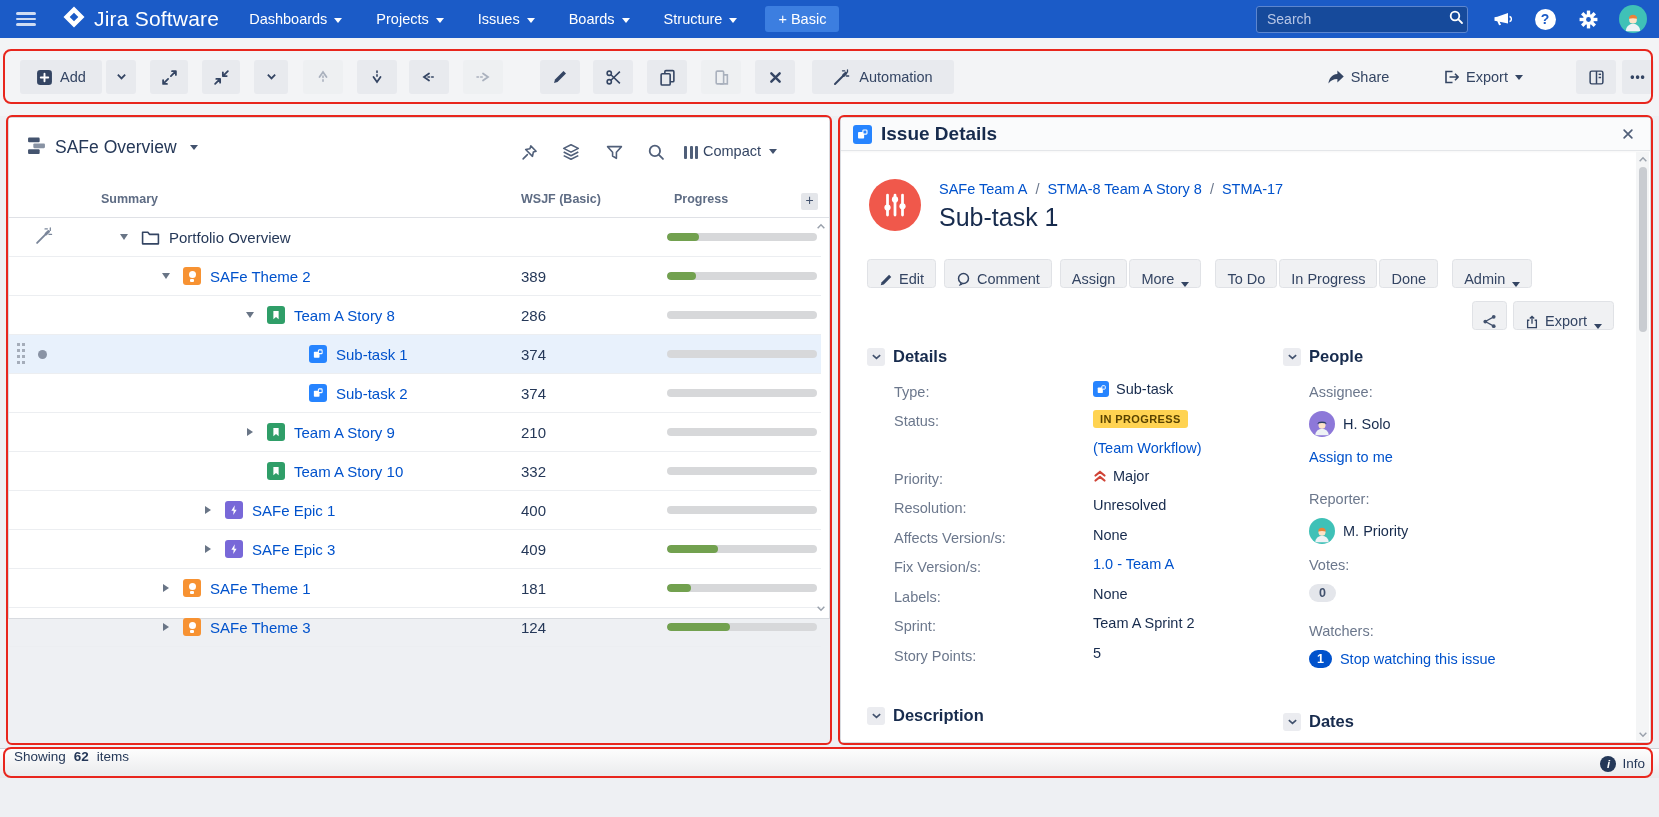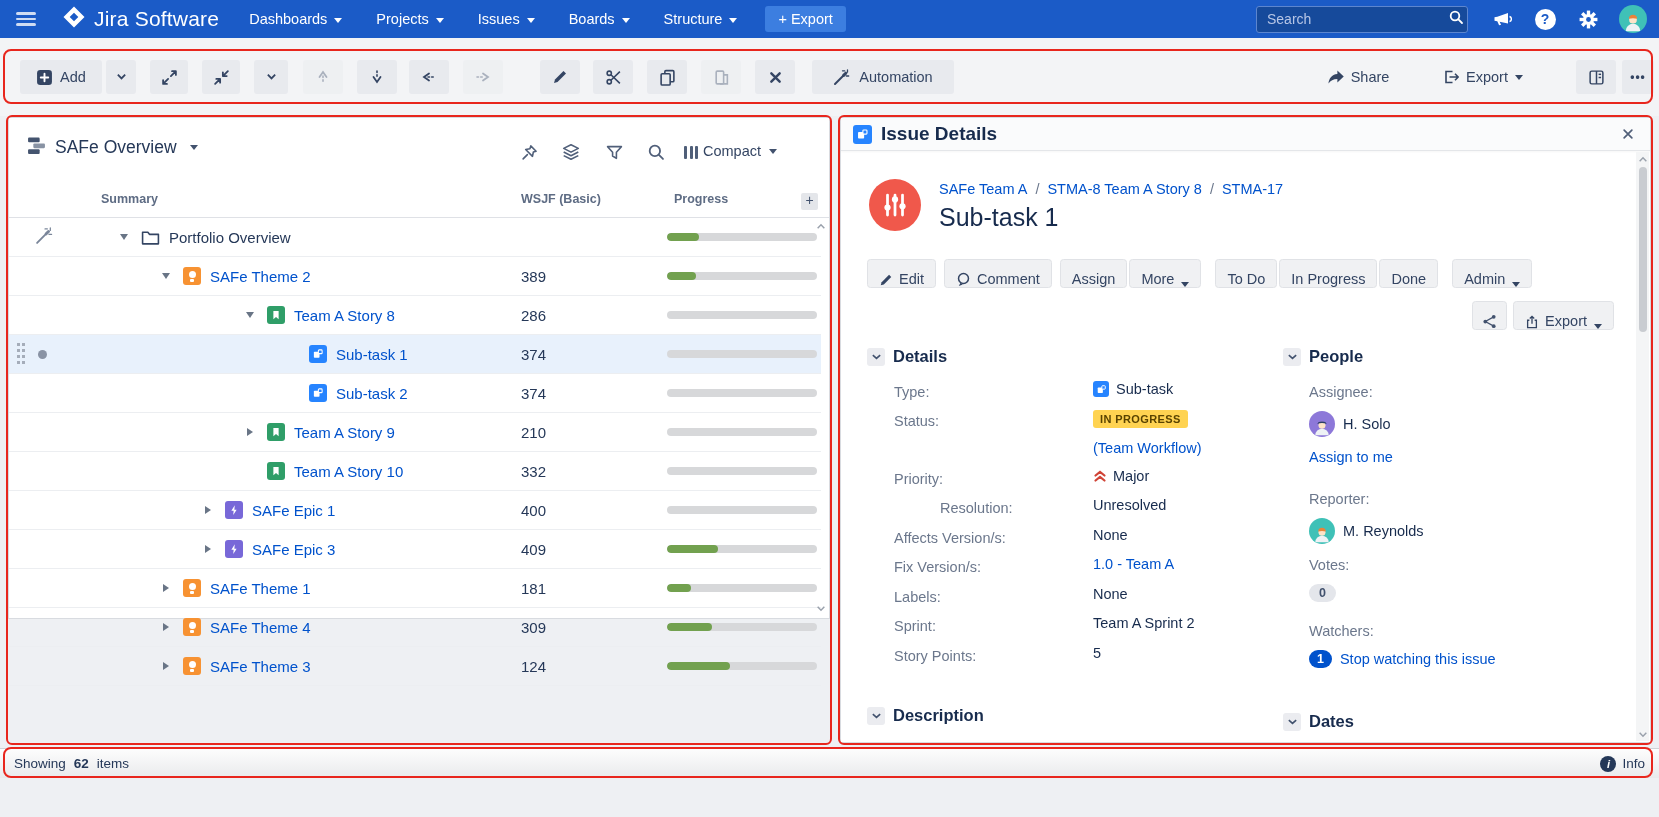--- a/index.html
+++ b/index.html
@@ -104,21 +104,21 @@
   .badge-status { background:#ffd351; color:#594300; font-size:11px; font-weight:bold; letter-spacing:.4px; padding:3px 7px; border-radius:3px; }
   .pill { border-radius:10px; font-size:12.5px; font-weight:bold; padding:2px 10px; }
   .pill-gray { background:#e4e6eb; color:#42526e; }
   .pill-blue { background:#0052cc; color:#fff; padding:2px 8px; }
   .av-sm { width:26px; height:26px; }
   .av-purple { background:#8d78d9; } .av-teal { background:#3fc1b7; }
   .scrollbar-r { position:absolute; right:1px; top:34px; bottom:1px; width:13px; background:#f4f5f6; }
   .thumb { position:absolute; left:2.5px; top:15px; width:8px; height:165px; background:#c9ccd1; border-radius:4px; }
 
   
-  .statusbar { position:absolute; left:0; top:748px; width:1659px; height:30px; background:linear-gradient(#fdfdfd,#e9eaec); border-top:1px solid #cfd2d6; display:flex; align-items:center; padding:0 14px; font-size:13.5px; color:#253858; }
+  .statusbar { position:absolute; left:0; top:748px; width:1659px; height:30px; background:linear-gradient(#fdfdfd,#e9eaec); border-top:1px solid #cfd2d6; display:flex; padding:0 14px; font-size:13.5px; color:#253858; }
   .statusbar b { margin:0 8px; }
   .info-wrap { margin-left:auto; display:flex; align-items:center; gap:6px; cursor:pointer; }
   .info-ico { width:16px; height:16px; border-radius:50%; background:#253858; color:#fff; font-size:11px; font-weight:bold; display:flex; align-items:center; justify-content:center; font-style:italic; }
 </style>
 </head>
 <body>
 
 <div class="navbar">
   <div class="burger">
       <span></span>
@@ -146,21 +146,21 @@
       </div>
     <div class="nav-item">
         <span>Boards</span>
         <i class="ncaret"></i>
       </div>
     <div class="nav-item">
         <span>Structure</span>
         <i class="ncaret"></i>
       </div>
   </div>
-  <div class="create-btn">+ Export</div>
+  <div class="create-btn">+ Basic</div>
   <div class="nav-spacer"></div>
   <div class="nav-search">
     <input type="text" placeholder="Search" style="">
     <span><svg width="16" height="16" viewBox="0 0 16 16">
           <circle cx="7" cy="7" r="4.3" fill="none" stroke="#fff" stroke-width="1.8"></circle>
           <line x1="10.4" y1="10.4" x2="14" y2="14" stroke="#fff" stroke-width="1.8" stroke-linecap="round"></line>
         </svg></span>
   </div>
   <div class="nav-ico">
       <svg width="20" height="20" viewBox="0 0 20 20" fill="#fff">
@@ -574,38 +574,20 @@
     </div>
     <div class="trow lvl1">
       <div class="gutter"></div>
       <div class="tree">
           <span class="cv cv-right">
             <i></i>
           </span>
           <span class="ticon ic-theme">
             <i class="bulb"></i>
           </span>
-          <span class="tlabel link">SAFe Theme 4</span>
-        </div>
-      <div class="wsjf">309</div>
-      <div class="prog">
-          <div class="track">
-            <div class="fill" style="width: 30%;"></div>
-          </div>
-        </div>
-    </div>
-    <div class="trow lvl1">
-      <div class="gutter"></div>
-      <div class="tree">
-          <span class="cv cv-right">
-            <i></i>
-          </span>
-          <span class="ticon ic-theme">
-            <i class="bulb"></i>
-          </span>
           <span class="tlabel link">SAFe Theme 3</span>
         </div>
       <div class="wsjf">124</div>
       <div class="prog">
           <div class="track">
             <div class="fill" style="width: 42%;"></div>
           </div>
         </div>
     </div>
   </div>
@@ -735,21 +717,21 @@
       <span class="badge-status">IN PROGRESS</span>
     </div>
   <div class="fv" style="left:252px; top:322px; color:#0052cc; cursor:pointer;">(Team Workflow)</div>
   <div class="fl" style="left:53px; top:353px;">Priority:</div>
   <div class="fv" style="left:252px; top:350px;">
       <svg width="14" height="14" viewBox="0 0 14 14" fill="none" stroke="#d04437" stroke-width="2.2" stroke-linecap="round" style="margin-right:6px;">
         <path d="M2.5 6.5 7 2.8l4.5 3.7M2.5 11.5 7 7.8l4.5 3.7"></path>
       </svg>
       <span>Major</span>
     </div>
-  <div class="fl" style="left:53px; top:382px;margin-left:46px;">Resolution:</div>
+  <div class="fl" style="left:53px; top:382px;">Resolution:</div>
   <div class="fv" style="left:252px; top:379px;">Unresolved</div>
   <div class="fl" style="left:53px; top:412px;">Affects Version/s:</div>
   <div class="fv" style="left:252px; top:409px;">None</div>
   <div class="fl" style="left:53px; top:441px;">Fix Version/s:</div>
   <div class="fv" style="left:252px; top:438px; color:#0052cc; cursor:pointer;">1.0 - Team A</div>
   <div class="fl" style="left:53px; top:471px;">Labels:</div>
   <div class="fv" style="left:252px; top:468px;">None</div>
   <div class="fl" style="left:53px; top:500px;">Sprint:</div>
   <div class="fv" style="left:252px; top:497px;">Team A Sprint 2</div>
   <div class="fl" style="left:53px; top:530px;">Story Points:</div>
@@ -777,21 +759,21 @@
   <div class="fv" style="left:468px; top:331px; color:#0052cc; cursor:pointer;">Assign to me</div>
   <div class="fl" style="left:468px; top:373px;">Reporter:</div>
   <div class="fv" style="left:468px; top:400px;">
     <span class="avatar av-sm av-teal" style="margin-right:8px;">
         <svg width="20" height="20" viewBox="0 0 24 24">
           <circle cx="12" cy="10" r="4.2" fill="#fde3c8"></circle>
           <path d="M7.5 9a4.5 4.5 0 0 1 9 0c-3-.9-6-.9-9 0Z" fill="#e8833a"></path>
           <path d="M4 22a8 8 0 0 1 16 0Z" fill="#eef2f5"></path>
         </svg>
       </span>
-    <span>M. Reynolds</span>
+    <span>M. Priority</span>
   </div>
   <div class="fl" style="left:468px; top:439px;">Votes:</div>
   <div class="fv" style="left:468px; top:466px;">
       <span class="pill pill-gray">0</span>
     </div>
   <div class="fl" style="left:468px; top:505px;">Watchers:</div>
   <div class="fv" style="left:468px; top:532px;">
     <span class="pill pill-blue" style="margin-right:8px;">1</span>
     <span style="color:#0052cc; cursor:pointer;">Stop watching this issue</span>
   </div>

